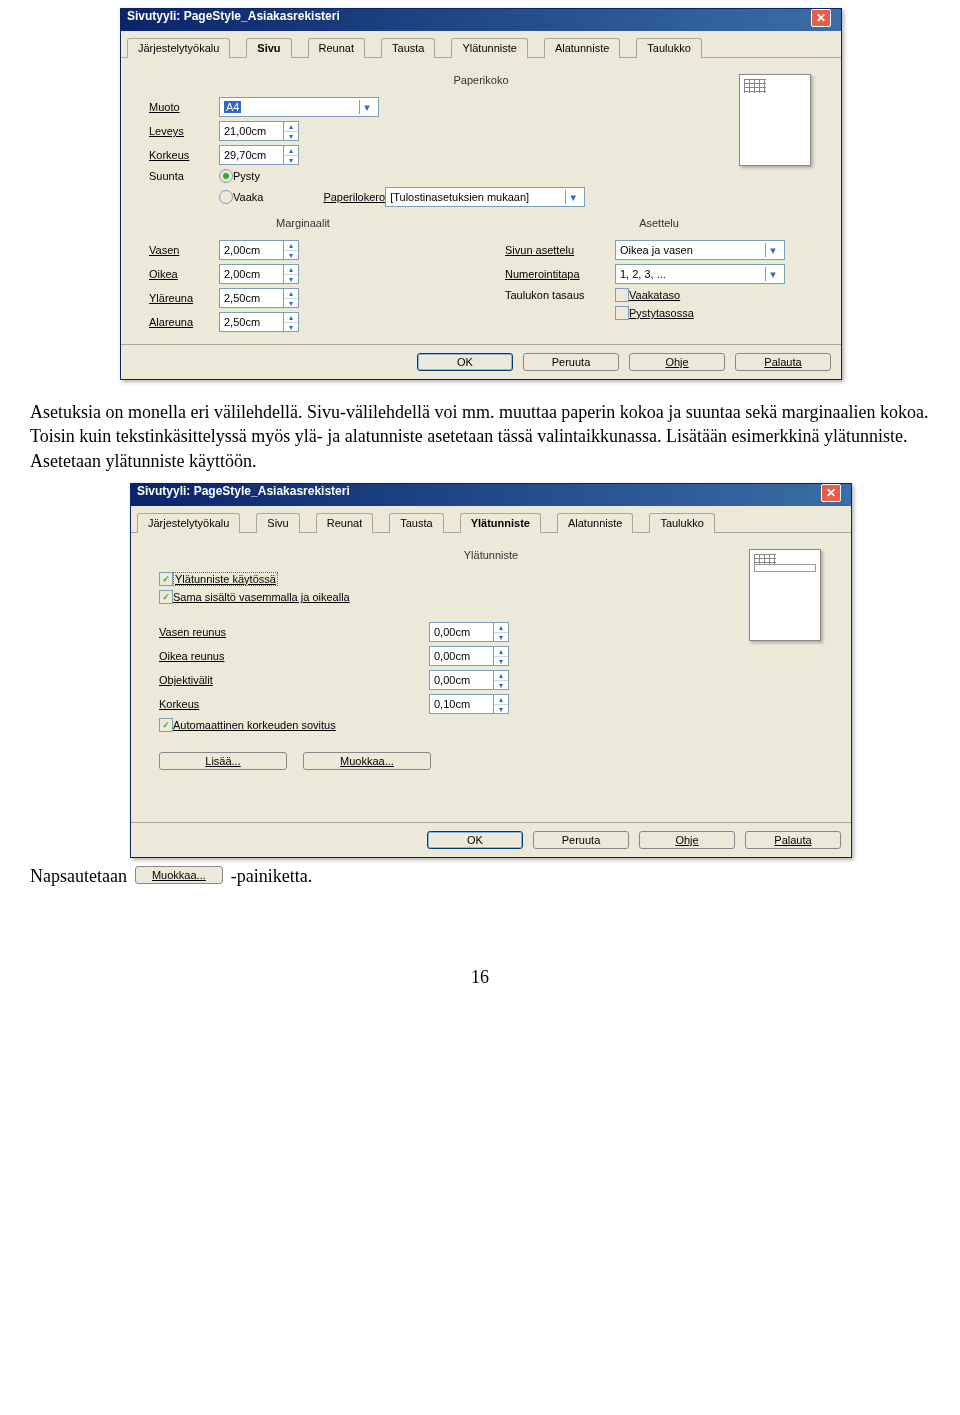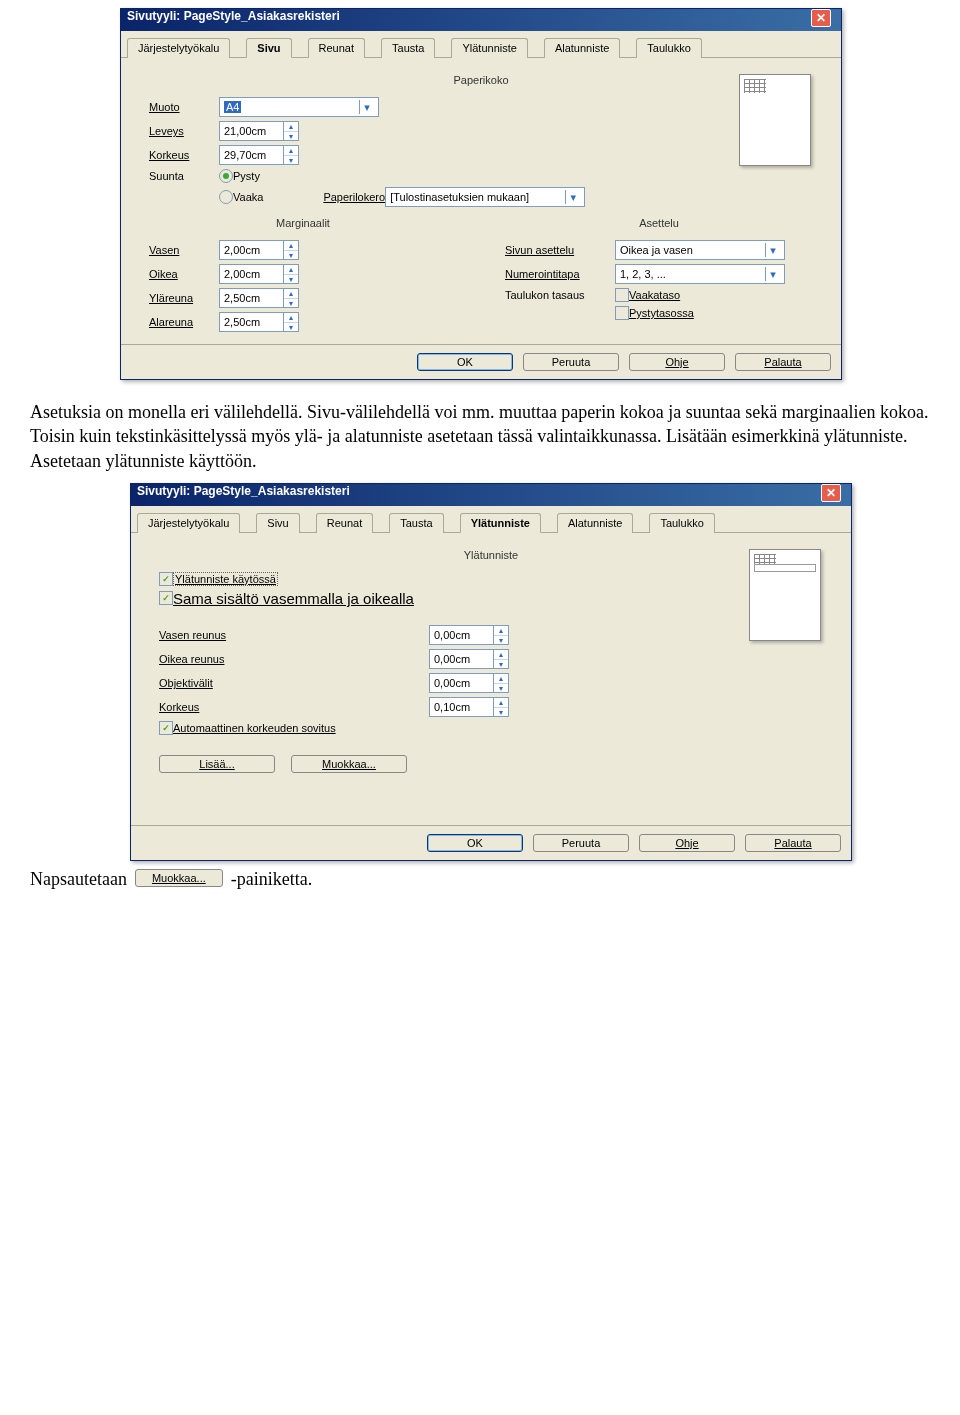--- a/index.html
+++ b/index.html
@@ -160,21 +160,21 @@
   .btn {
     min-width: 70px;
     text-align: center;
     padding: 2px 12px;
     background: #ece9d8;
     border: 1px solid #888;
     border-radius: 3px;
     font-size: 11px;
   }
   .btn.default { border: 1px solid #003c74; box-shadow: inset 0 0 0 1px #8cb4e8; }
-  .btn.small { min-width: 90px; padding: 2px 12px; }
+  .btn.small { min-width: 90px; padding: 2px 18px; }
   .body-text {
     font-family: "Times New Roman", serif;
     font-size: 18px;
     margin: 20px 30px 10px 30px;
     line-height: 1.35;
   }
   .inline-btn-wrap {
     display:flex;
     align-items: flex-start;
     gap: 8px;
@@ -377,21 +377,21 @@
       <div class="group-title">
           <span>Ylätunniste</span>
           <span class="line"></span>
         </div>
       <div class="row" style="margin-left:14px;">
         <span class="check sel">✓</span>
         <span style="font-size:11px;border:1px dotted #666;padding:0 1px;"><span class="und">Ylätunniste käytössä</span></span>
       </div>
       <div class="row" style="margin-left:14px;">
         <span class="check sel">✓</span>
-        <span style="font-size:15px;" class="und">Sama sisältö vasemmalla ja oikealla</span>
+        <span style="font-size:11px;" class="und">Sama sisältö vasemmalla ja oikealla</span>
       </div>
 
       <div style="height:10px;"></div>
       <div class="row">
           <span class="lbl und" style="width:270px;">Vasen reunus</span>
         <div class="spinner">
             <span>0,00cm</span>
             <span class="spin-btns">
               <div>▴</div>
               <div>▾</div>
@@ -448,13 +448,14 @@
   </div>
 
   <div class="inline-btn-wrap">
     <span>Napsautetaan</span>
     <span class="inline-btn">
         <span class="und">Muokkaa...</span>
       </span>
     <span>-painiketta.</span>
   </div>
 
+  <div class="pagenum">16</div>
 </div>
 
 </body></html>

